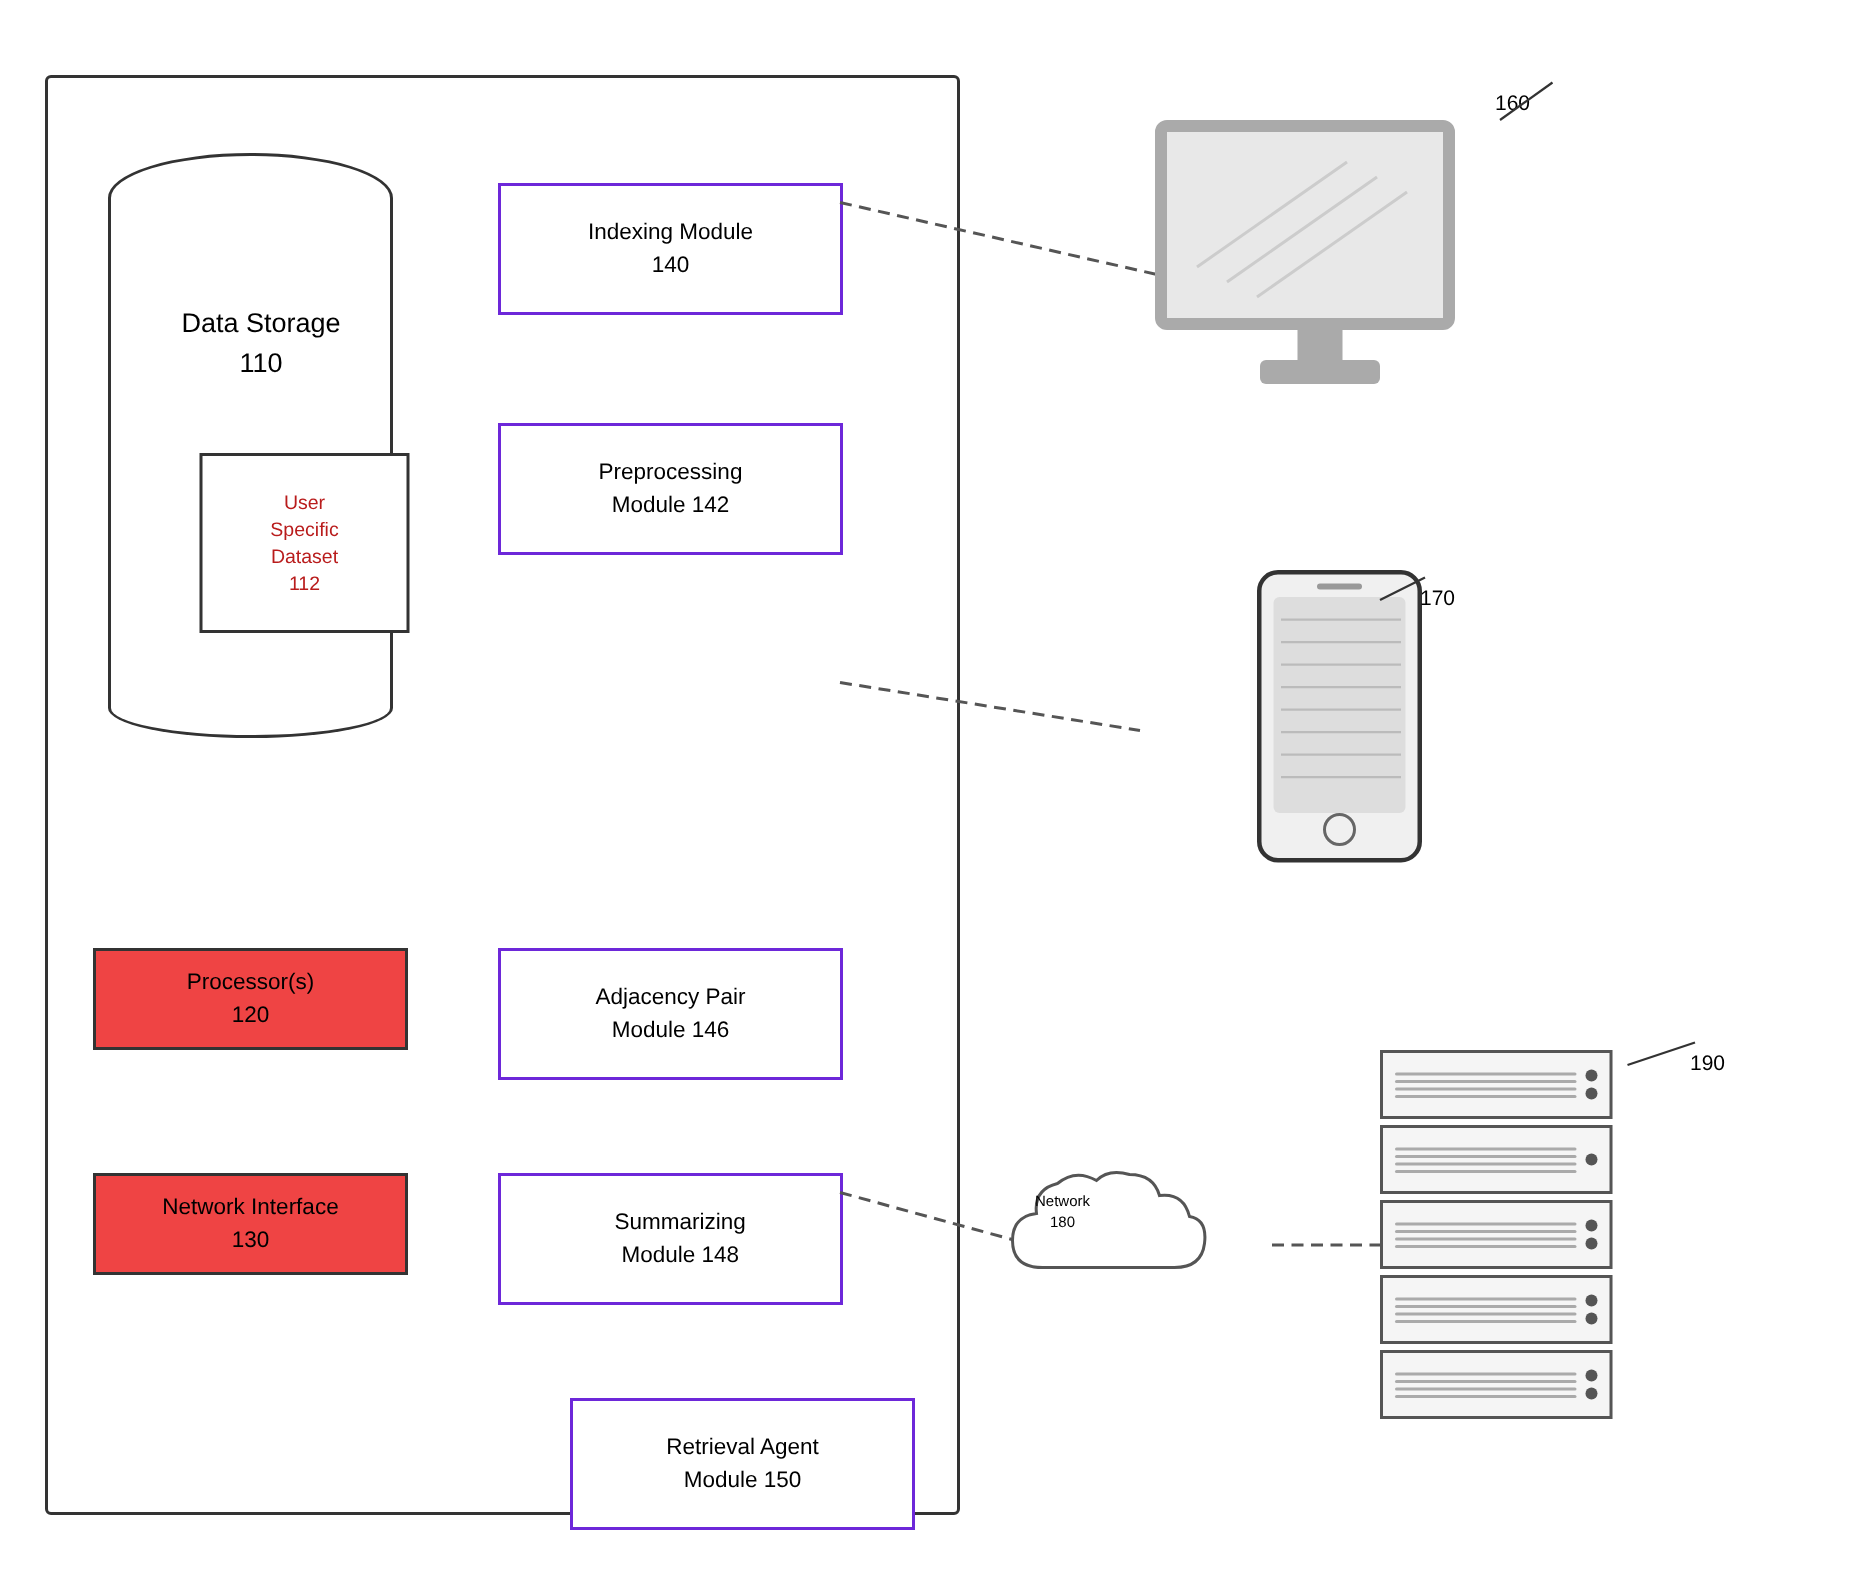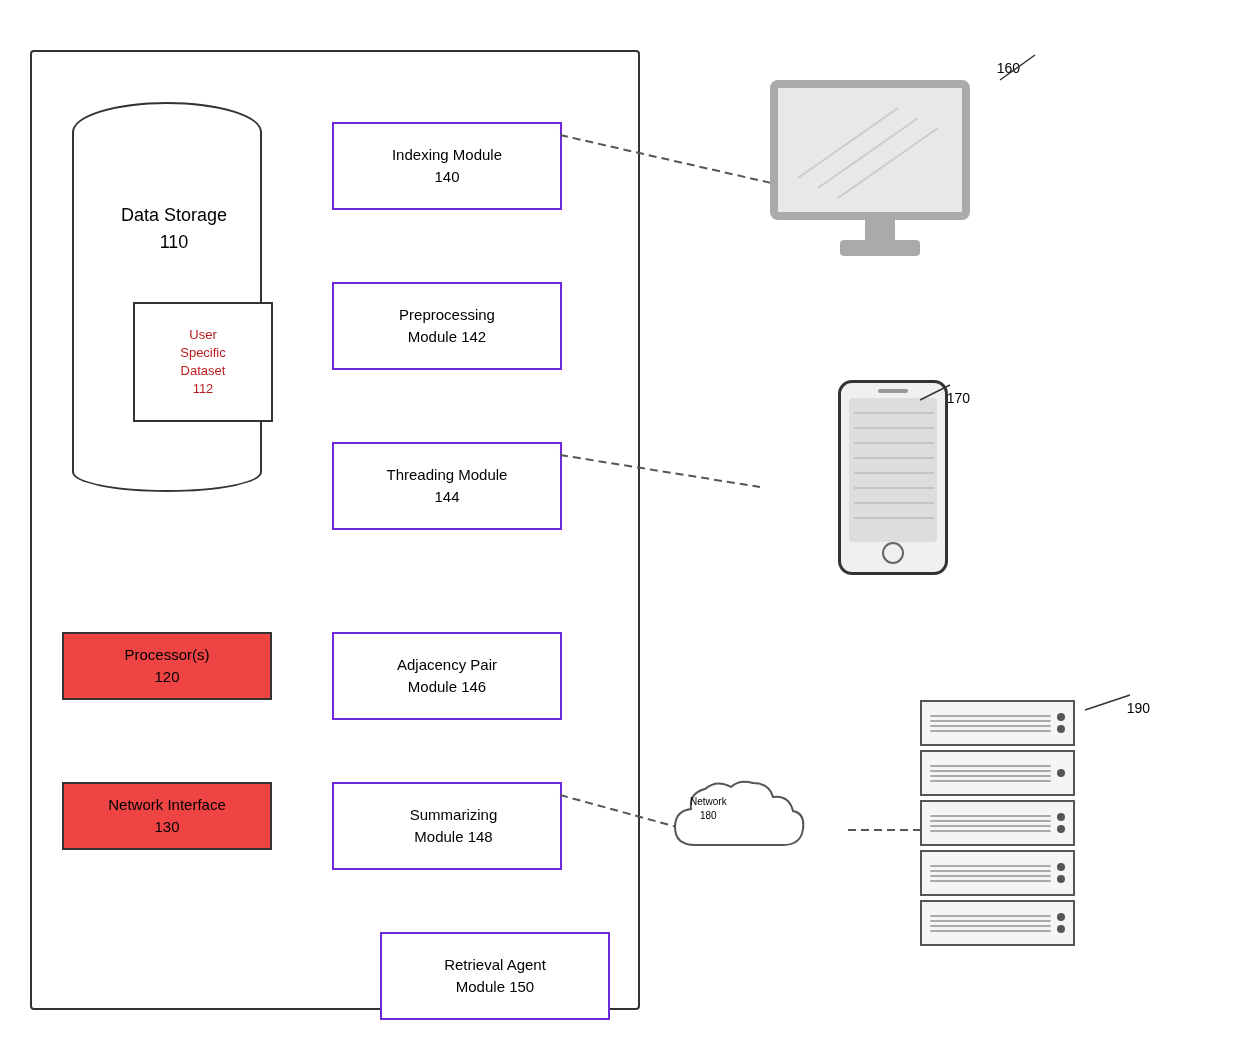--- a/index.html
+++ b/index.html
@@ -347,23 +347,20 @@
     </div>
 
     <div class="module-box module-indexing">
       <span>Indexing Module<br>140</span>
     </div>
 
     <div class="module-box module-preprocessing">
       <span>Preprocessing<br>Module 142</span>
     </div>
 
-    <div class="module-box module-threading">
-      <span>Threading Module<br>144</span>
-    </div>
 
     <div class="module-box module-adjacency">
       <span>Adjacency Pair<br>Module 146</span>
     </div>
 
     <div class="module-box module-summarizing">
       <span>Summarizing<br>Module 148</span>
     </div>
 
     <div class="module-box module-retrieval">

